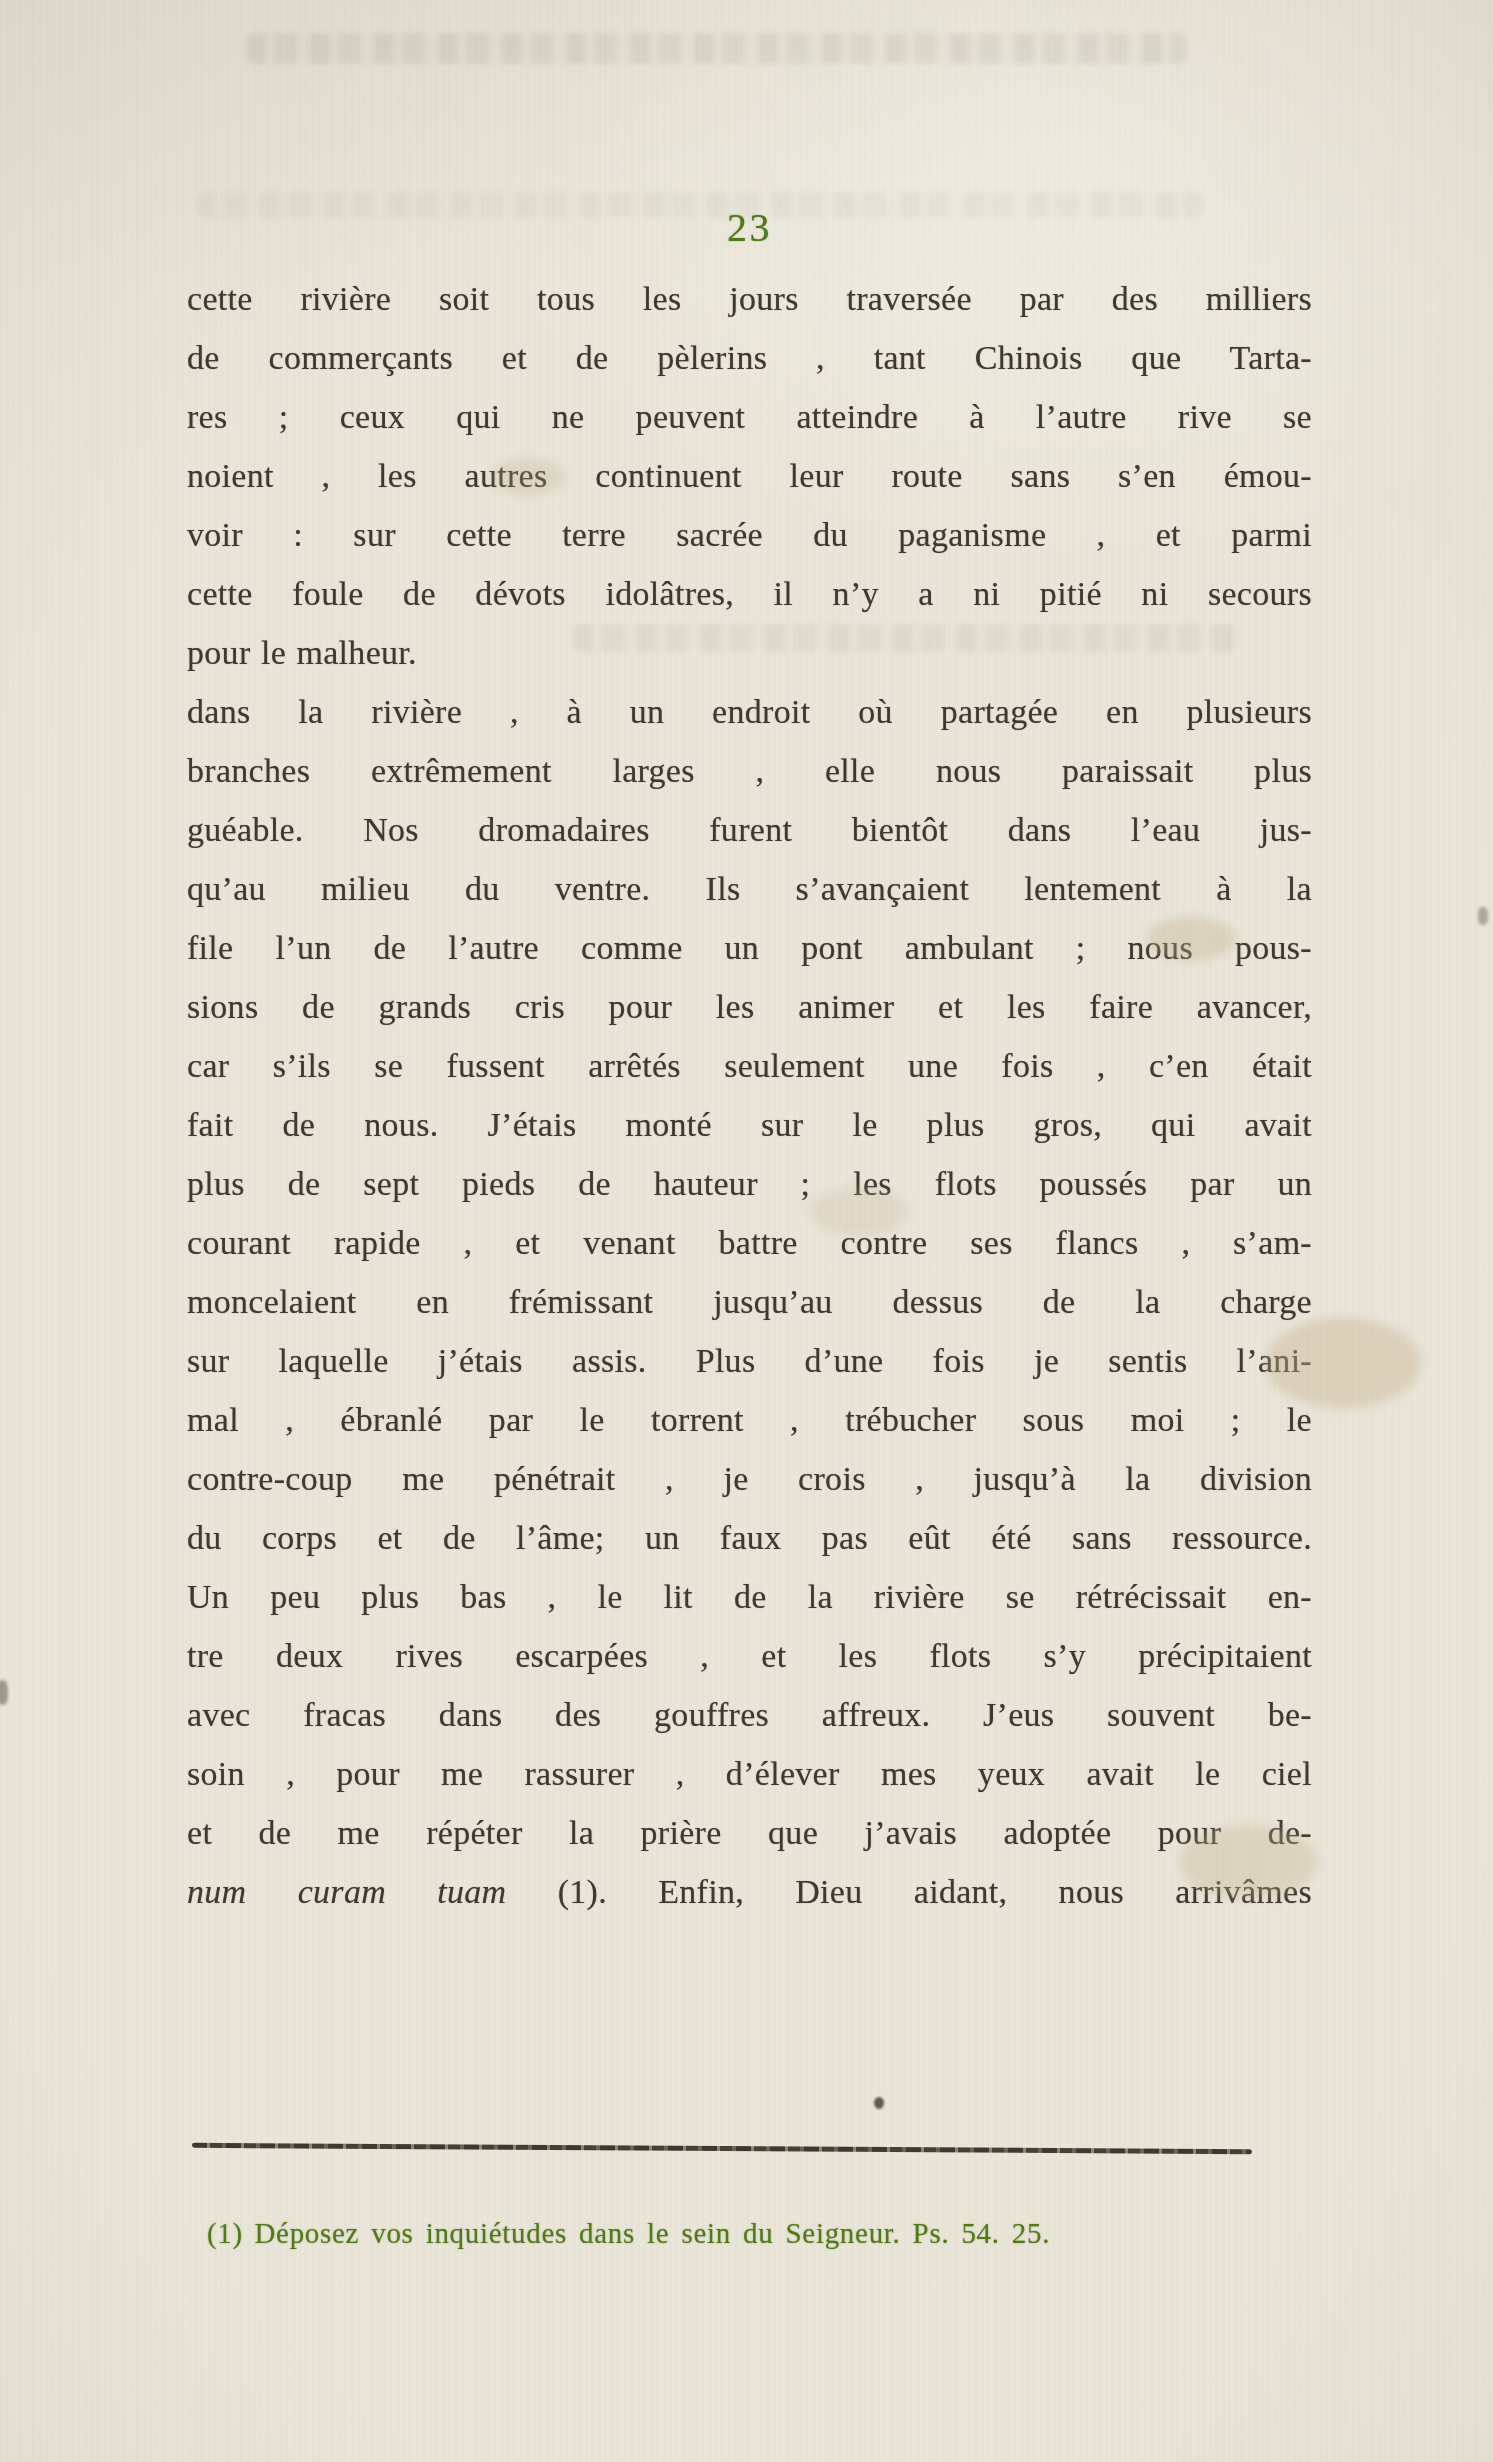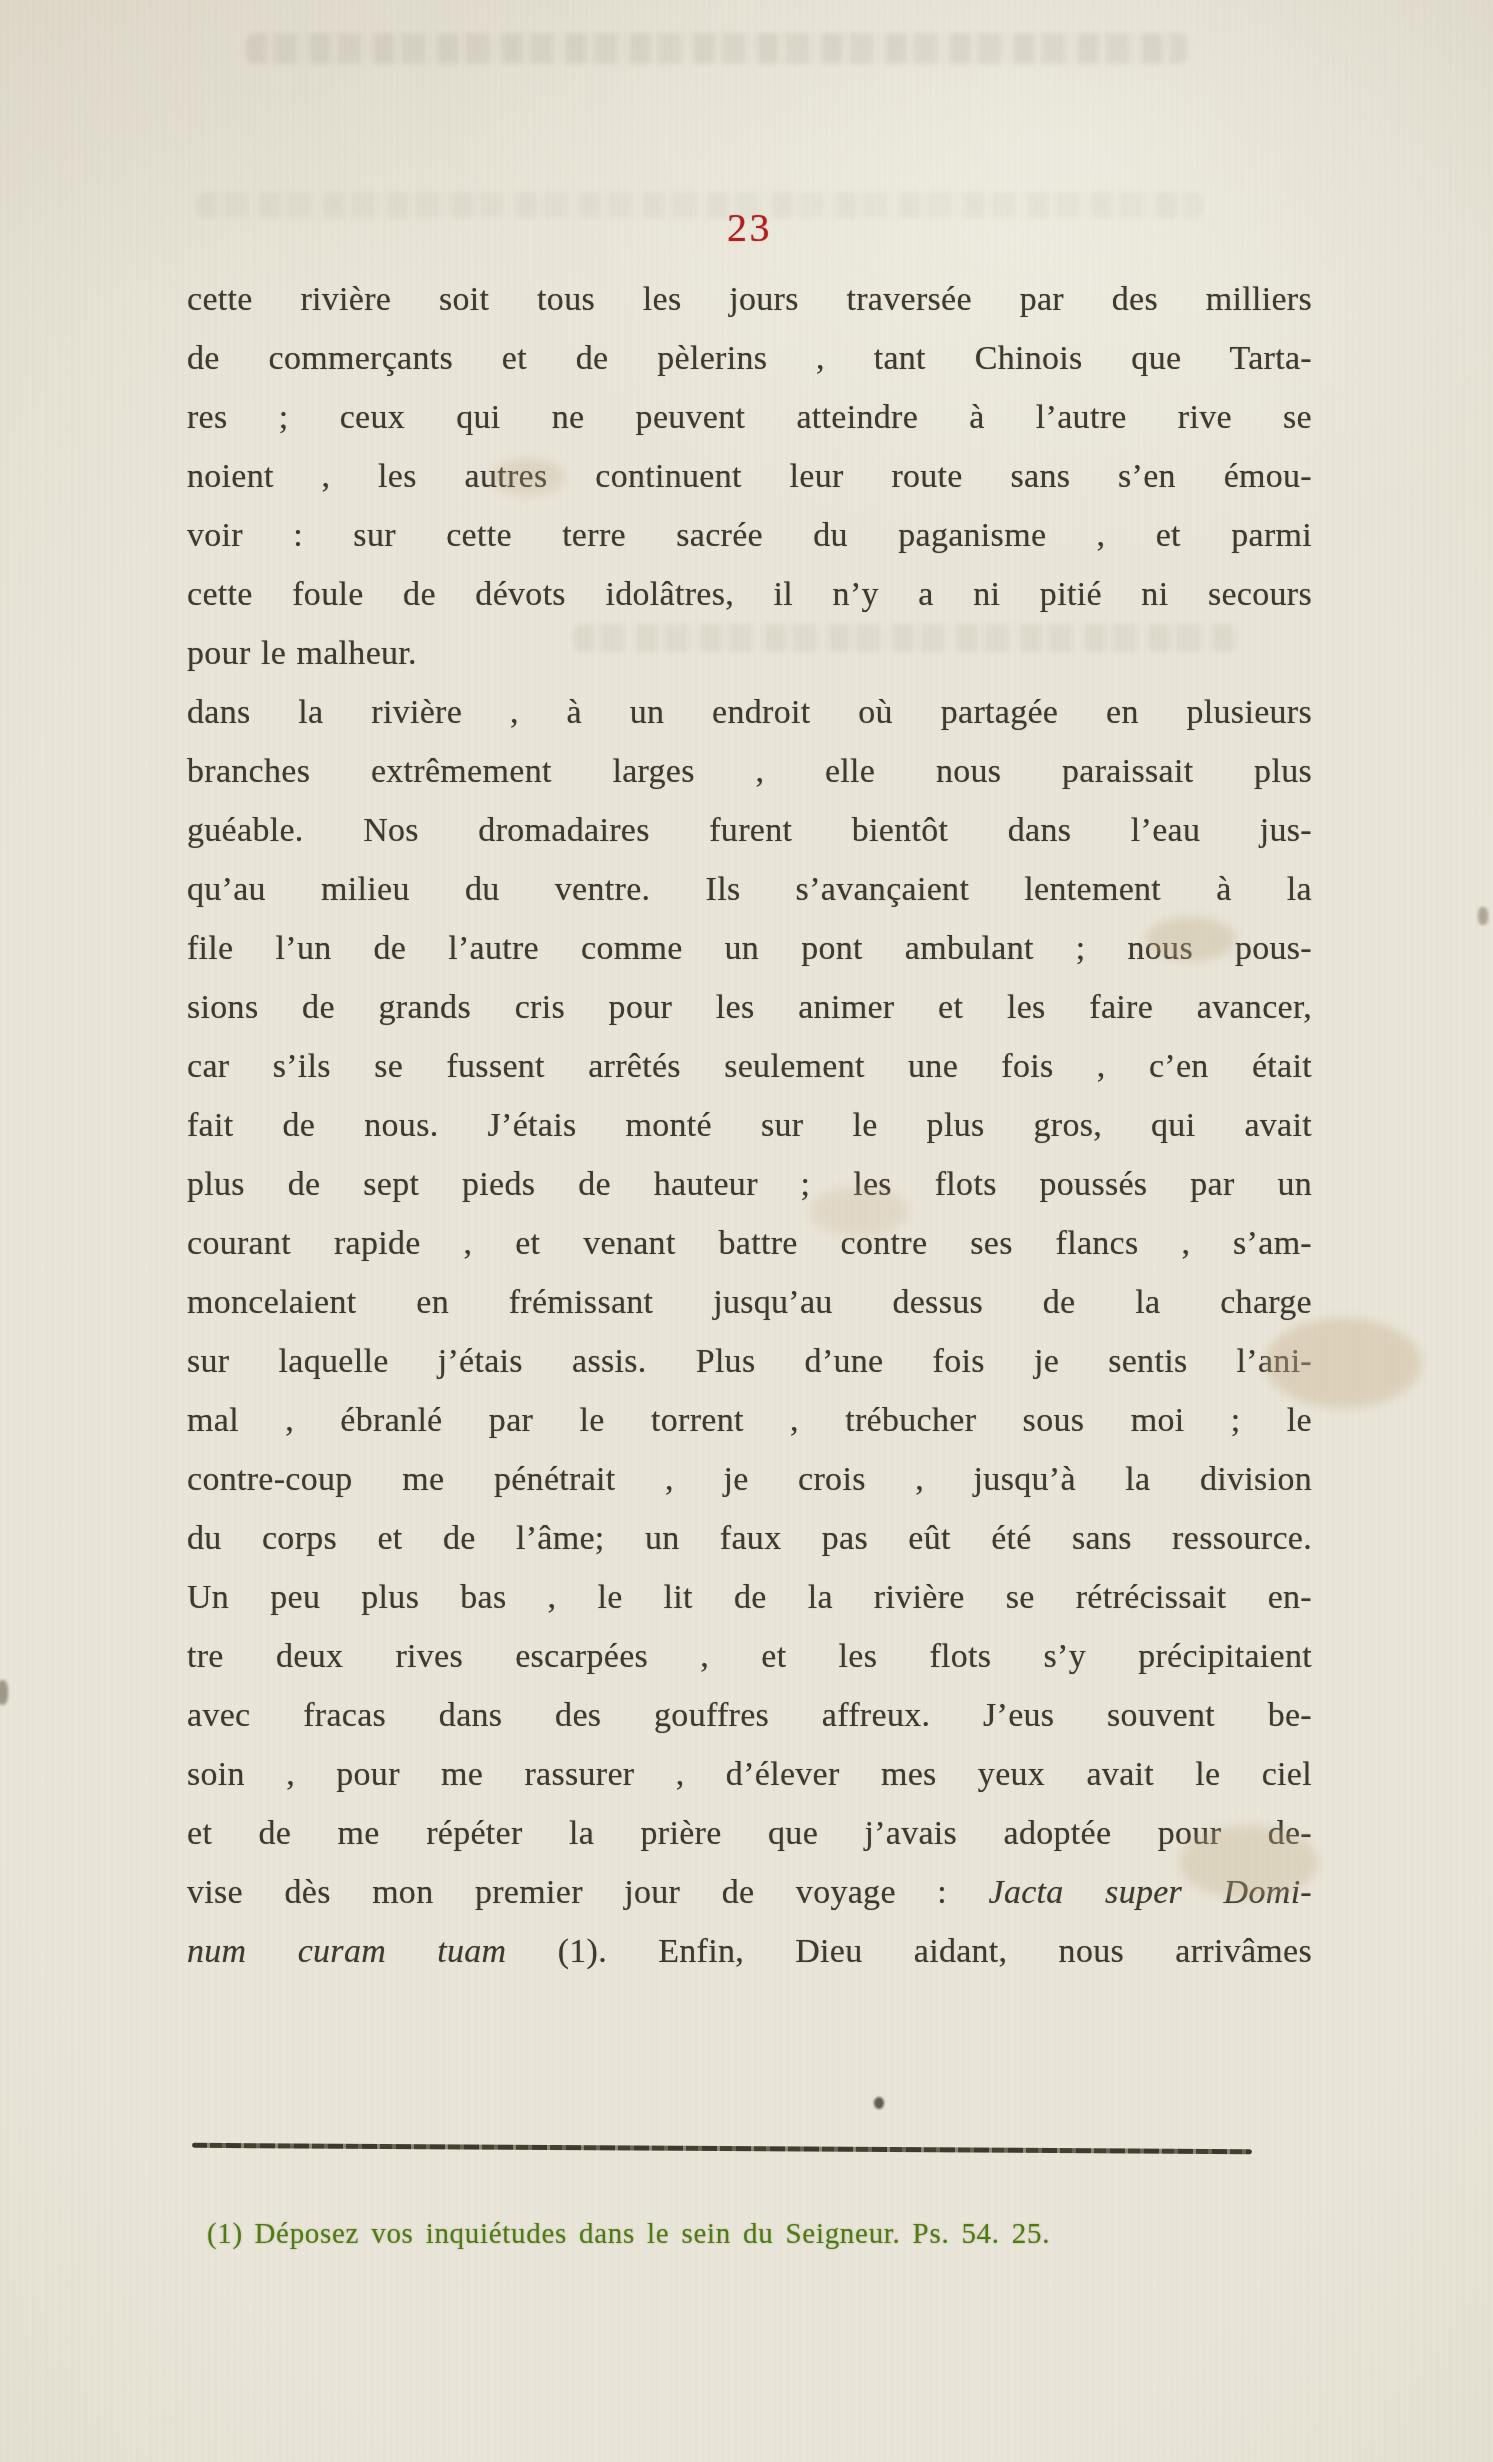--- a/index.html
+++ b/index.html
@@ -13,21 +13,21 @@
   .paper-overlay {
     position:absolute; inset:0; pointer-events:none;
     background:
       radial-gradient(1023px 696px at 72% 6%, rgba(255,255,250,0.30), transparent 62%),
       radial-gradient(1392px 2047px at 50% 55%, transparent 58%, rgba(152,140,112,0.16) 100%),
       linear-gradient(180deg, rgba(168,156,128,0.07), transparent 12%),
       repeating-linear-gradient(90deg, rgba(120,110,90,0.018) 0 2.5px, transparent 2.5px 6.5px);
   }
   .page-number {
     position:absolute; left:187px; top:204px; width:1125px;
-    text-align:center; font-size:40px; color:#b91c1c;
+    text-align:center; font-size:40px; color:#4d7c0f;
     letter-spacing:2.5px;
     text-shadow:0 0 1.2px rgba(60,52,42,0.55);
   }
   .text-block {
     position:absolute; left:187px; top:269px; width:1125px;
     font-size:34px; line-height:59px; color:#3f3931;
     letter-spacing:0.3px; word-spacing:1.6px;
     text-shadow:0 0 1px rgba(62,54,44,0.5);
   }
   .line { text-align:justify; text-align-last:justify; }
@@ -103,21 +103,20 @@
   <div class="line">moncelaient en frémissant jusqu’au dessus de la charge</div>
   <div class="line">sur laquelle j’étais assis. Plus d’une fois je sentis l’ani-</div>
   <div class="line">mal , ébranlé par le torrent , trébucher sous moi ; le</div>
   <div class="line">contre-coup me pénétrait , je crois , jusqu’à la division</div>
   <div class="line">du corps et de l’âme; un faux pas eût été sans ressource.</div>
   <div class="line">Un peu plus bas , le lit de la rivière se rétrécissait en-</div>
   <div class="line">tre deux rives escarpées , et les flots s’y précipitaient</div>
   <div class="line">avec fracas dans des gouffres affreux. J’eus souvent be-</div>
   <div class="line">soin , pour me rassurer , d’élever mes yeux avait le ciel</div>
   <div class="line">et de me répéter la prière que j’avais adoptée pour de-</div>
-  <div class="line"><span>vise dès mon premier jour de voyage : </span><span class="it">Jacta super Domi-</span></div>
   <div class="line"><span class="it">num curam tuam</span><span> (1). Enfin, Dieu aidant, nous arrivâmes</span></div>
 </div>
 
 <div class="rule"></div>
 
 <div class="footnote">
   <span class="marker">(1)</span><span>Déposez vos inquiétudes dans le sein du Seigneur. Ps. 54. 25.</span>
 </div>
 
 <div class="stain s1"></div>

